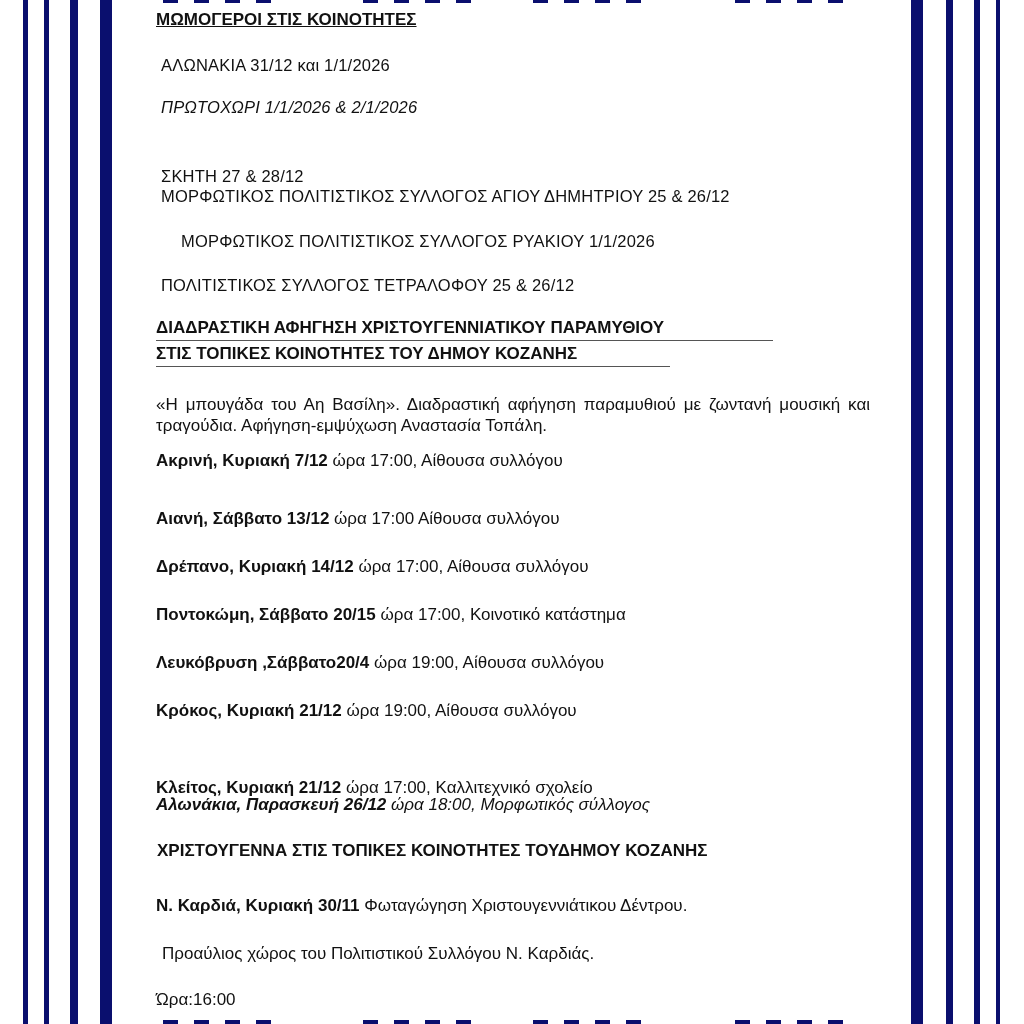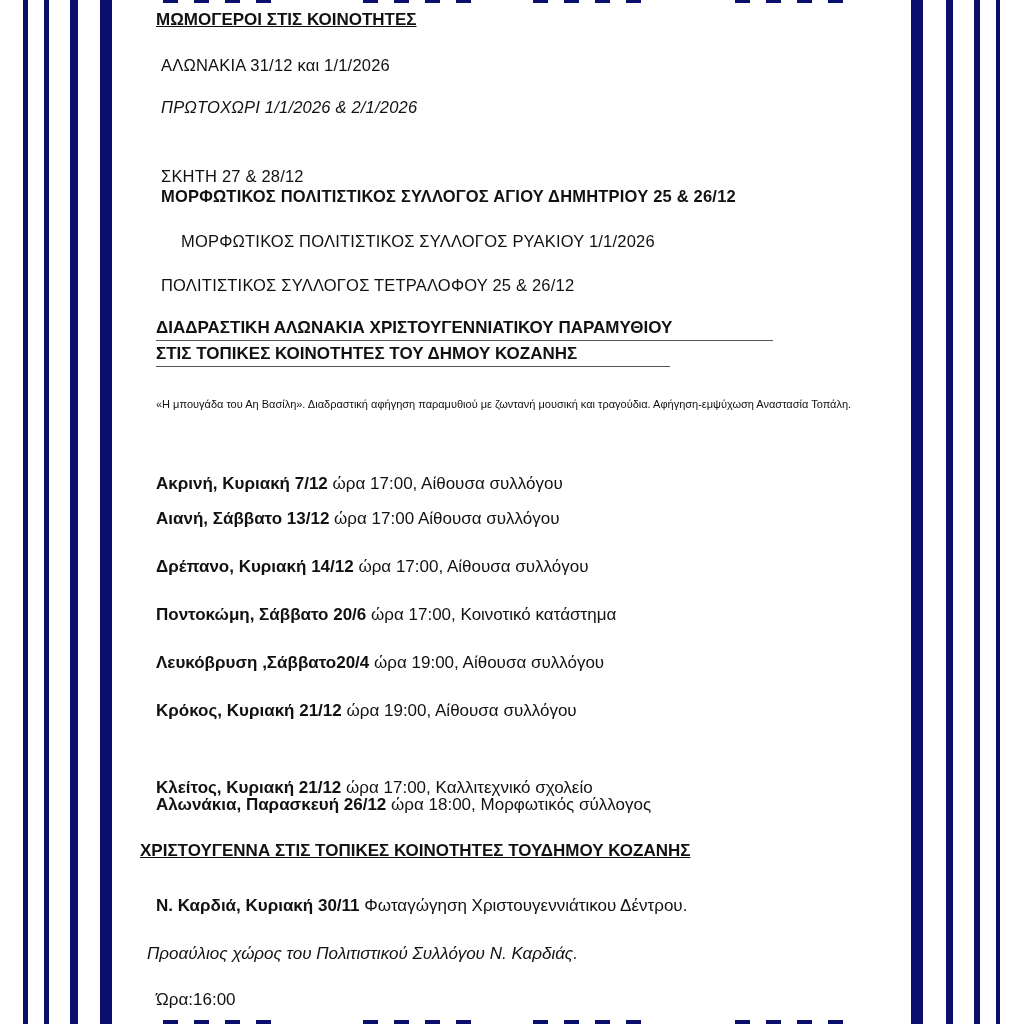--- a/index.html
+++ b/index.html
@@ -10,21 +10,21 @@
   }
   .stripe { position: absolute; top: 0; height: 1024px; background: #0a0f6e; }
   .dash { position: absolute; width: 15px; background: #0a0f6e; }
   .t { position: absolute; white-space: nowrap; font-size: 17px; line-height: 20px; }
   .caps { font-size: 16.5px; letter-spacing: 0.2px; }
   .h { position: absolute; white-space: nowrap; font-weight: bold; font-size: 17px; line-height: 20px; }
   .uline { position: absolute; height: 1px; background: #555; }
   .b { font-weight: bold; }
   .para {
     position: absolute; left: 156px; width: 714px; top: 394px;
-    font-size: 11px; line-height: 21px; text-align: justify; text-align-last: left;
+    font-size: 17px; line-height: 21px; text-align: justify; text-align-last: left;
   }
 </style>
 </head>
 <body>
 
 <div>
   <div class="stripe" style="left:23px;width:5px"></div>
   <div class="stripe" style="left:44px;width:5px"></div>
   <div class="stripe" style="left:70px;width:8px"></div>
   <div class="stripe" style="left:100px;width:12px"></div>
@@ -70,41 +70,41 @@
     <div class="dash" style="left: 766px; top: 1020px; height: 4px;"></div>
     <div class="dash" style="left: 797px; top: 1020px; height: 4px;"></div>
     <div class="dash" style="left: 828px; top: 1020px; height: 4px;"></div>
   </div>
 
 <div>
   <div class="h" style="left:156px;top:10px;text-decoration:underline;">ΜΩΜΟΓΕΡΟΙ ΣΤΙΣ ΚΟΙΝΟΤΗΤΕΣ</div>
   <div class="t caps" style="left:161px;top:55px;text-align:right;">ΑΛΩΝΑΚΙΑ  31/12 και 1/1/2026</div>
   <div class="t caps" style="left:161px;top:97px;font-style:italic;">ΠΡΩΤΟΧΩΡΙ 1/1/2026 &amp; 2/1/2026</div>
   <div class="t caps" style="left:161px;top:142px;margin-top:24px;">ΣΚΗΤΗ 27 &amp; 28/12</div>
-  <div class="t caps" style="left:161px;top:186px;font-weight:bold;">ΜΟΡΦΩΤΙΚΟΣ ΠΟΛΙΤΙΣΤΙΚΟΣ ΣΥΛΛΟΓΟΣ ΑΓΙΟΥ ΔΗΜΗΤΡΙΟΥ 25 &amp; 26/12</div>
+  <div class="t caps" style="left:161px;top:186px;">ΜΟΡΦΩΤΙΚΟΣ ΠΟΛΙΤΙΣΤΙΚΟΣ ΣΥΛΛΟΓΟΣ ΑΓΙΟΥ ΔΗΜΗΤΡΙΟΥ 25 &amp; 26/12</div>
   <div class="t caps" style="left:161px;top:231px;margin-left:20px;">ΜΟΡΦΩΤΙΚΟΣ ΠΟΛΙΤΙΣΤΙΚΟΣ ΣΥΛΛΟΓΟΣ  ΡΥΑΚΙΟΥ 1/1/2026</div>
   <div class="t caps" style="left:161px;top:275px;">ΠΟΛΙΤΙΣΤΙΚΟΣ ΣΥΛΛΟΓΟΣ ΤΕΤΡΑΛΟΦΟΥ 25 &amp; 26/12</div>
 </div>
 
 <div>
-  <div class="h" style="left:156px;top:318px;">ΔΙΑΔΡΑΣΤΙΚΗ ΑΛΩΝΑΚΙΑ ΧΡΙΣΤΟΥΓΕΝΝΙΑΤΙΚΟΥ ΠΑΡΑΜΥΘΙΟΥ</div>
+  <div class="h" style="left:156px;top:318px;">ΔΙΑΔΡΑΣΤΙΚΗ ΑΦΗΓΗΣΗ ΧΡΙΣΤΟΥΓΕΝΝΙΑΤΙΚΟΥ ΠΑΡΑΜΥΘΙΟΥ</div>
   <div class="uline" style="left:156px;top:340px;width:617px;"></div>
   <div class="h" style="left:156px;top:344px;">ΣΤΙΣ ΤΟΠΙΚΕΣ ΚΟΙΝΟΤΗΤΕΣ ΤΟΥ ΔΗΜΟΥ ΚΟΖΑΝΗΣ</div>
   <div class="uline" style="left:156px;top:366px;width:514px;"></div>
 
   <div class="para">«Η μπουγάδα του Αη Βασίλη». Διαδραστική αφήγηση παραμυθιού με ζωντανή μουσική και τραγούδια. Αφήγηση-εμψύχωση Αναστασία Τοπάλη.</div>
 
-  <div class="t" style="left:156px;top:474px;"><span class="b">Ακρινή, Κυριακή 7/12</span><span> ώρα 17:00, Αίθουσα συλλόγου</span></div>
+  <div class="t" style="left:156px;top:451px;"><span class="b">Ακρινή, Κυριακή 7/12</span><span> ώρα 17:00, Αίθουσα συλλόγου</span></div>
   <div class="t" style="left:156px;top:509px;"><span class="b">Αιανή, Σάββατο 13/12</span><span> ώρα 17:00 Αίθουσα συλλόγου</span></div>
   <div class="t" style="left:156px;top:557px;"><span class="b">Δρέπανο, Κυριακή 14/12</span><span> ώρα 17:00, Αίθουσα συλλόγου</span></div>
-  <div class="t" style="left:156px;top:605px;"><span class="b">Ποντοκώμη, Σάββατο 20/6</span><span> ώρα 17:00, Κοινοτικό κατάστημα</span></div>
+  <div class="t" style="left:156px;top:605px;"><span class="b">Ποντοκώμη, Σάββατο 20/15</span><span> ώρα 17:00, Κοινοτικό κατάστημα</span></div>
   <div class="t" style="left:156px;top:653px;"><span class="b">Λευκόβρυση ,Σάββατο20/4</span><span> ώρα 19:00, Αίθουσα συλλόγου</span></div>
   <div class="t" style="left:156px;top:701px;"><span class="b">Κρόκος, Κυριακή 21/12</span><span> ώρα 19:00, Αίθουσα συλλόγου</span></div>
   <div class="t" style="left:156px;top:778px;text-align:center;"><span class="b">Κλείτος, Κυριακή 21/12</span><span> ώρα 17:00, Καλλιτεχνικό σχολείο</span></div>
-  <div class="t" style="left:156px;top:795px;"><span class="b">Αλωνάκια, Παρασκευή 26/12</span><span> ώρα 18:00, Μορφωτικός σύλλογος</span></div>
+  <div class="t" style="left:156px;top:795px;font-style:italic;"><span class="b">Αλωνάκια, Παρασκευή 26/12</span><span> ώρα 18:00, Μορφωτικός σύλλογος</span></div>
 </div>
 
 <div>
-  <div class="h" style="left:140px;top:841px;text-decoration:underline;">ΧΡΙΣΤΟΥΓΕΝΝΑ ΣΤΙΣ ΤΟΠΙΚΕΣ ΚΟΙΝΟΤΗΤΕΣ ΤΟΥΔΗΜΟΥ ΚΟΖΑΝΗΣ</div>
+  <div class="h" style="left:157px;top:841px;">ΧΡΙΣΤΟΥΓΕΝΝΑ ΣΤΙΣ ΤΟΠΙΚΕΣ ΚΟΙΝΟΤΗΤΕΣ ΤΟΥΔΗΜΟΥ ΚΟΖΑΝΗΣ</div>
   <div class="t" style="left:156px;top:896px;"><span class="b">Ν. Καρδιά, Κυριακή 30/11</span><span> Φωταγώγηση Χριστουγεννιάτικου Δέντρου.</span></div>
-  <div class="t" style="left:147px;top:944px;font-style:italic;">Προαύλιος χώρος του Πολιτιστικού Συλλόγου Ν. Καρδιάς.</div>
+  <div class="t" style="left:162px;top:944px;">Προαύλιος χώρος του Πολιτιστικού Συλλόγου Ν. Καρδιάς.</div>
   <div class="t" style="left:156px;top:990px;">Ώρα:16:00</div>
 </div>
 
 </body></html>

